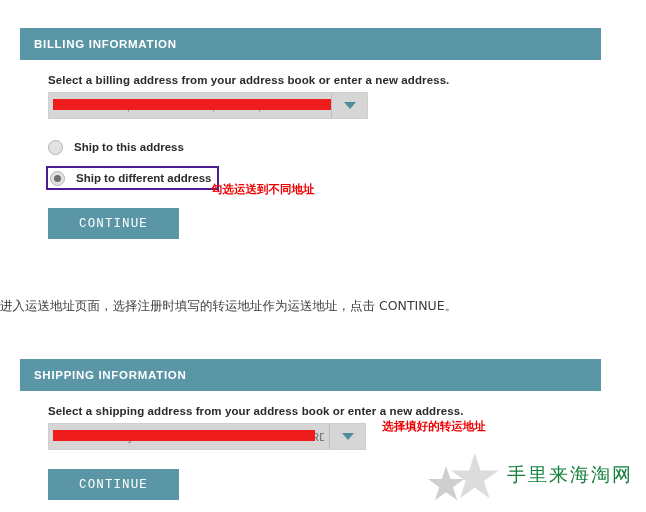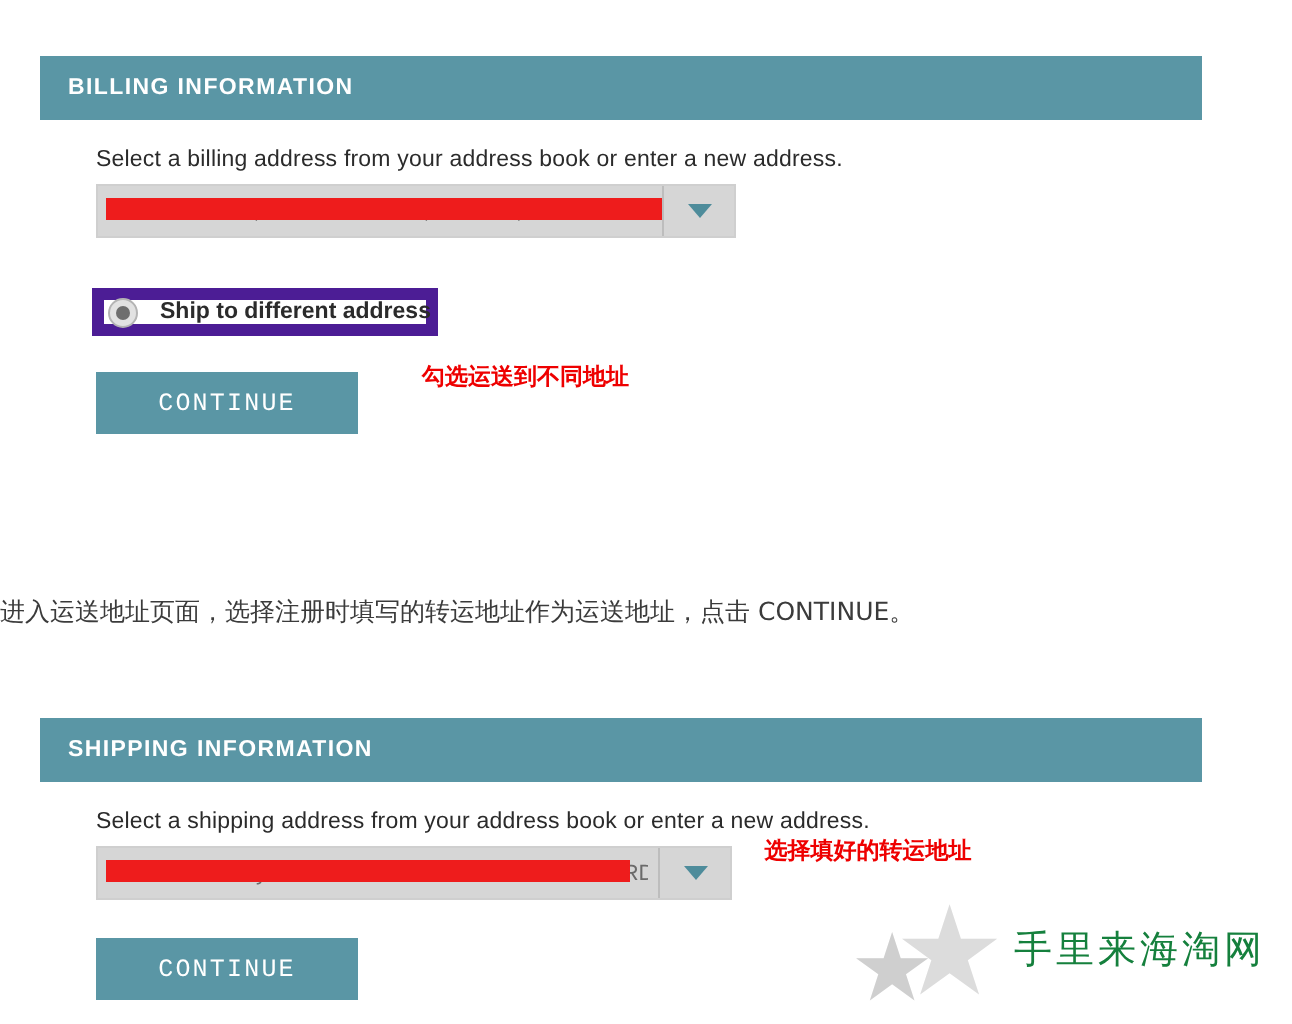--- a/index.html
+++ b/index.html
@@ -39,21 +39,21 @@
     letter-spacing: 0.7px;
   }
   .card-body {
     padding: 14px 0 0 28px;
     background: #ffffff;
   }
 
   
   .field-label {
     font-size: 11.5px;
-    font-weight: normal;
+    font-weight: bold;
     color: #2b2b2b;
     letter-spacing: 0.1px;
     margin-bottom: 6px;
   }
 
   
   .select-wrap {
     position: relative;
     height: 27px;
     background: #d6d6d6;
@@ -99,21 +99,21 @@
     border-top: 7px solid #4e8c9b;
   }
 
   
   .radio-row {
     display: flex;
     align-items: center;
     height: 22px;
   }
   .radio-row.boxed {
-    border: 6px solid #4c1d95;
+    border: 2px solid #4c1d95;
     width: 173px;
     height: 24px;
     padding-left: 2px;
     margin-left: -2px;
   }
   .radio {
     width: 15px;
     height: 15px;
     border-radius: 50%;
     background: #e2e2e2;
@@ -232,20 +232,24 @@
         <span class="select-text">SHANGHAI 80, NANSHI ROOM, TIANHE, SHANGSHICHI</span>
         <span class="redaction" style="width:278px;"></span>
       </div>
       <div class="select-arrow-btn">
         <span class="caret"></span>
       </div>
     </div>
 
     <div style="height:17px;"></div>
 
+    <div class="radio-row">
+      <span class="radio"></span>
+      <span class="radio-label">Ship to this address</span>
+    </div>
 
     <div style="height:8px;"></div>
 
     <div class="radio-row boxed">
       <span class="radio">
         <span class="dot"></span>
       </span>
       <span class="radio-label">Ship to different address</span>
     </div>
 

